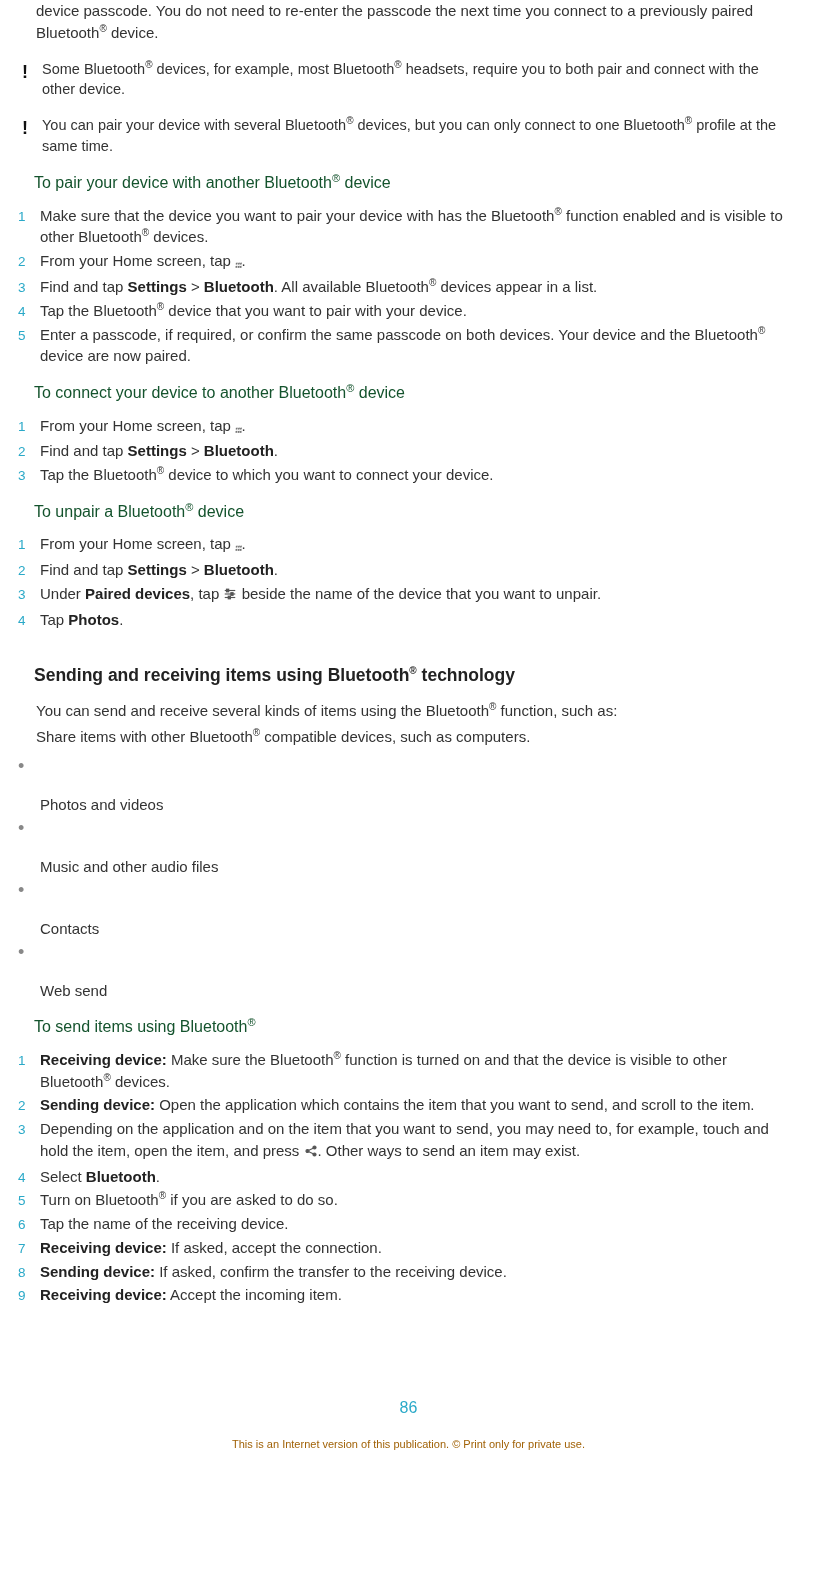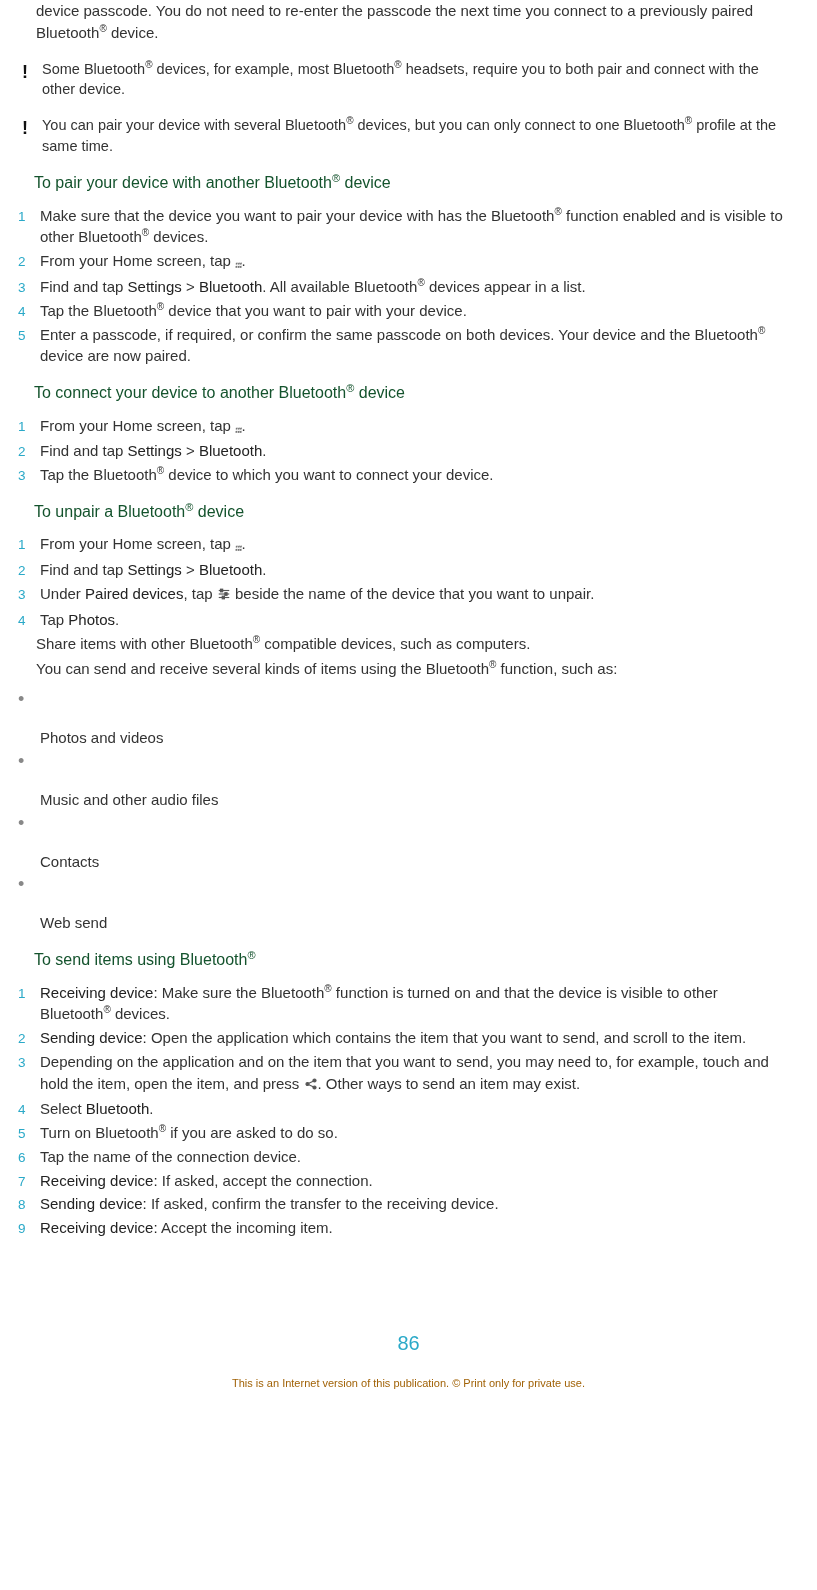--- a/index.html
+++ b/index.html
@@ -84,28 +84,28 @@
   .inline-icon-share {
     display:inline-block;
     vertical-align:-2px;
   }
   .inline-icon-share svg { width:14px; height:14px; }
   .inline-icon-sliders {
     display:inline-block;
     vertical-align:-2px;
   }
   .inline-icon-sliders svg { width:14px; height:14px; }
-  b { font-weight: normal; color:#222; }
+  b { font-weight: bold; color:#222; }
   sup { font-size: 10px; vertical-align: super; }
   .footer {
     text-align: center;
     margin-top: 90px;
     margin-bottom: 18px;
   }
-  .page-num { color: #2aa9c8; font-size: 20px; margin-bottom: 18px; }
+  .page-num { color: #2aa9c8; font-size: 16px; margin-bottom: 18px; }
   .footer-text { color: #a16207; font-size: 11px; }
 </style>
 </head>
 <body>
 
 <div class="content">
 
   <div class="para">device passcode. You do not need to re-enter the passcode the next time you connect to a previously paired Bluetooth<sup>®</sup> device.</div>
 
   <div class="note-row">
@@ -180,22 +180,23 @@
                 <rect x="6" y="10.5" width="2.5" height="3" fill="#555"></rect>
               </g>
             </svg></span> beside the name of the device that you want to unpair.</div>
       </div>
       <div class="step-row">
         <div class="step-num">4</div>
         <div class="step-text">Tap <b>Photos</b>.</div>
       </div>
     </div>
 
+  <div class="section-head">Sending and receiving items using Bluetooth<sup>®</sup> technology</div>
+  <div class="para">You can send and receive several kinds of items using the Bluetooth<sup>®</sup> function, such as:</div>
   <div class="para">Share items with other Bluetooth<sup>®</sup> compatible devices, such as computers.</div>
-  <div class="para">You can send and receive several kinds of items using the Bluetooth<sup>®</sup> function, such as:</div>
 
   <div style="margin-top:8px;">
       <div class="bullet-row">
         <div class="bullet-dot">•</div>
         <div class="bullet-text">Photos and videos</div>
       </div>
       <div class="bullet-row">
         <div class="bullet-dot">•</div>
         <div class="bullet-text">Music and other audio files</div>
       </div>
@@ -234,21 +235,21 @@
       <div class="step-row">
         <div class="step-num">4</div>
         <div class="step-text">Select <b>Bluetooth</b>.</div>
       </div>
       <div class="step-row">
         <div class="step-num">5</div>
         <div class="step-text">Turn on Bluetooth<sup>®</sup> if you are asked to do so.</div>
       </div>
       <div class="step-row">
         <div class="step-num">6</div>
-        <div class="step-text">Tap the name of the connection device.</div>
+        <div class="step-text">Tap the name of the receiving device.</div>
       </div>
       <div class="step-row">
         <div class="step-num">7</div>
         <div class="step-text"><b>Receiving device:</b> If asked, accept the connection.</div>
       </div>
       <div class="step-row">
         <div class="step-num">8</div>
         <div class="step-text"><b>Sending device:</b> If asked, confirm the transfer to the receiving device.</div>
       </div>
       <div class="step-row">

